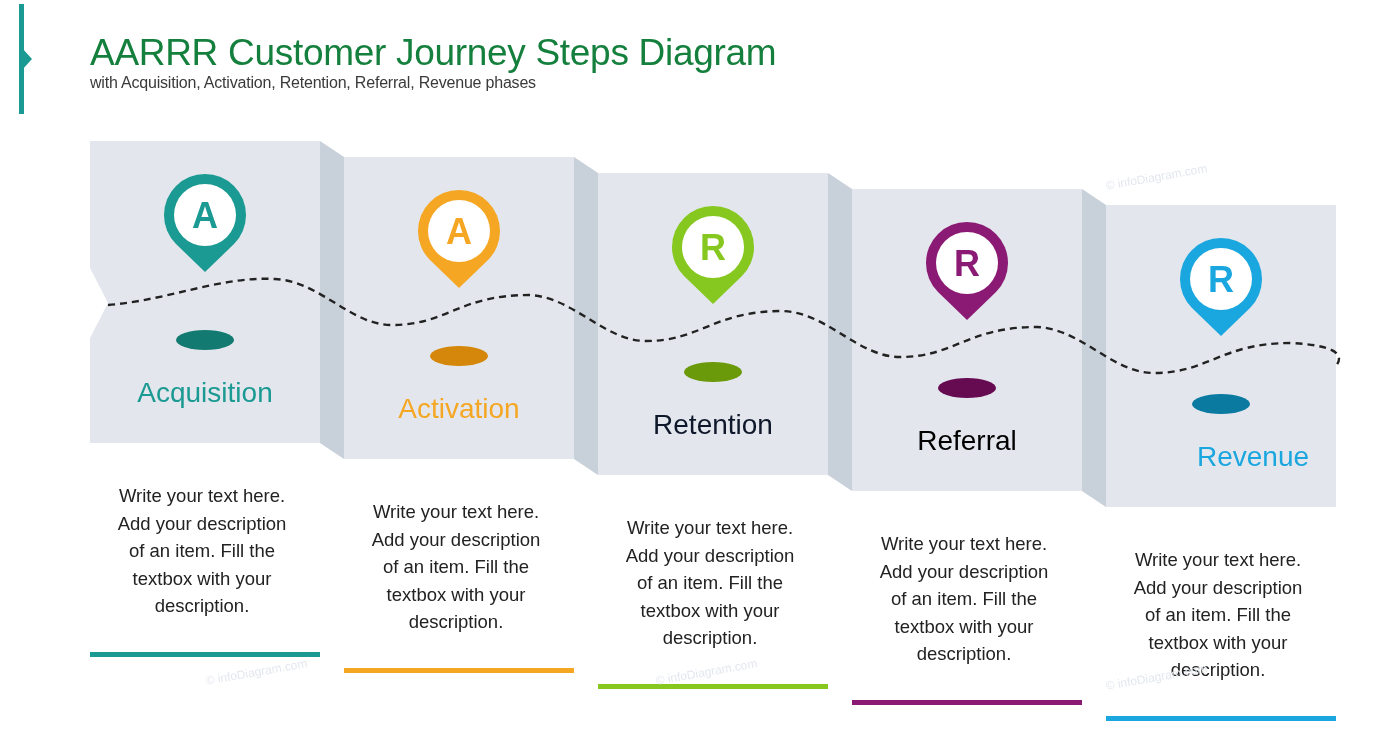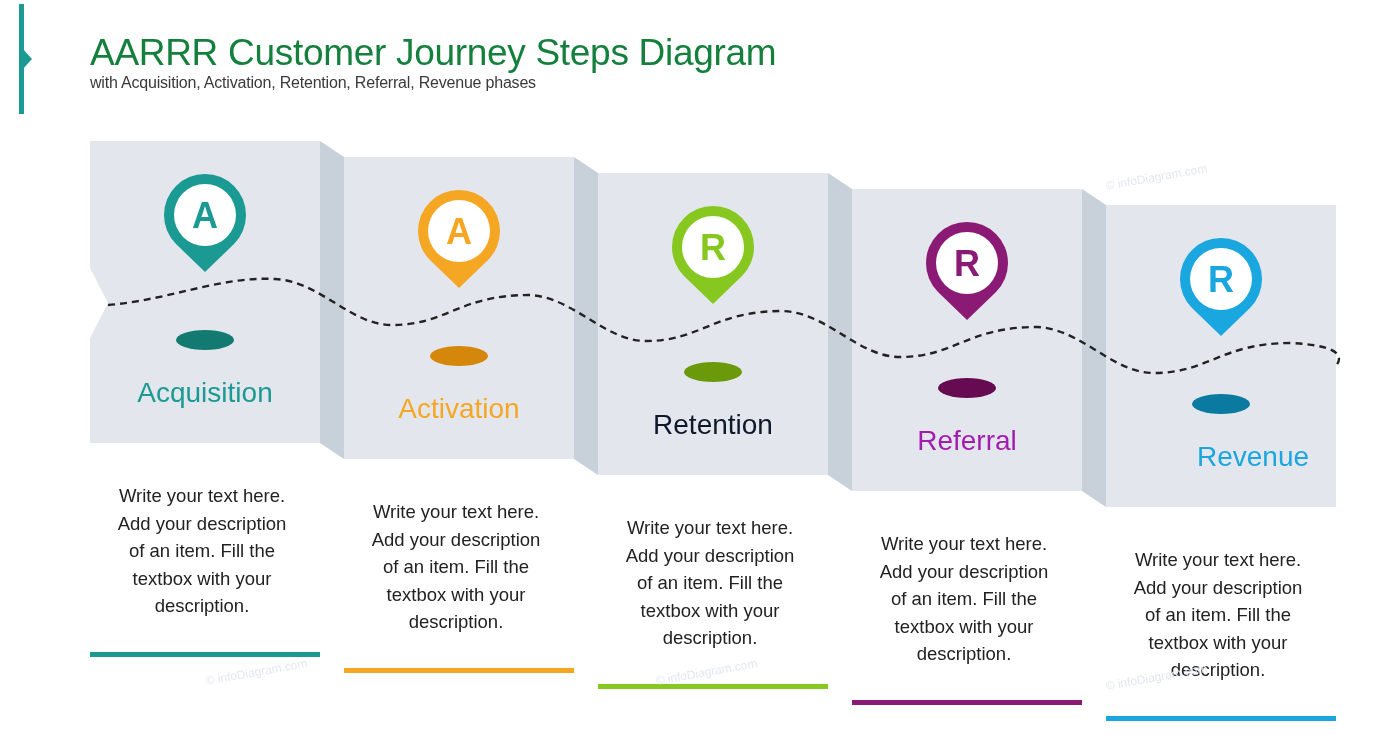--- a/index.html
+++ b/index.html
@@ -88,21 +88,21 @@
     <div class="underline" style="left: 344px; top: 668px; background: rgb(245, 166, 35);"></div>
     <div class="label" style="left: 598px; top: 409px; color: #0f172a;">Retention</div>
     <div class="desc" style="left: 595px; top: 514px;">
       <div>Write your text here.</div>
       <div>Add your description</div>
       <div>of an item. Fill the</div>
       <div>textbox with your</div>
       <div>description.</div>
     </div>
     <div class="underline" style="left: 598px; top: 684px; background: rgb(134, 200, 32);"></div>
-    <div class="label" style="left: 852px; top: 425px; color: #a21caf;">Referral</div>
+    <div class="label" style="left: 852px; top: 425px; color: #000000;">Referral</div>
     <div class="desc" style="left: 849px; top: 530px;">
       <div>Write your text here.</div>
       <div>Add your description</div>
       <div>of an item. Fill the</div>
       <div>textbox with your</div>
       <div>description.</div>
     </div>
     <div class="underline" style="left: 852px; top: 700px; background: rgb(139, 26, 116);"></div>
     <div class="label" style="left: 1106px; top: 441px; color: rgb(26, 166, 222); margin-left: 32px;">Revenue</div>
     <div class="desc" style="left: 1103px; top: 546px;">

